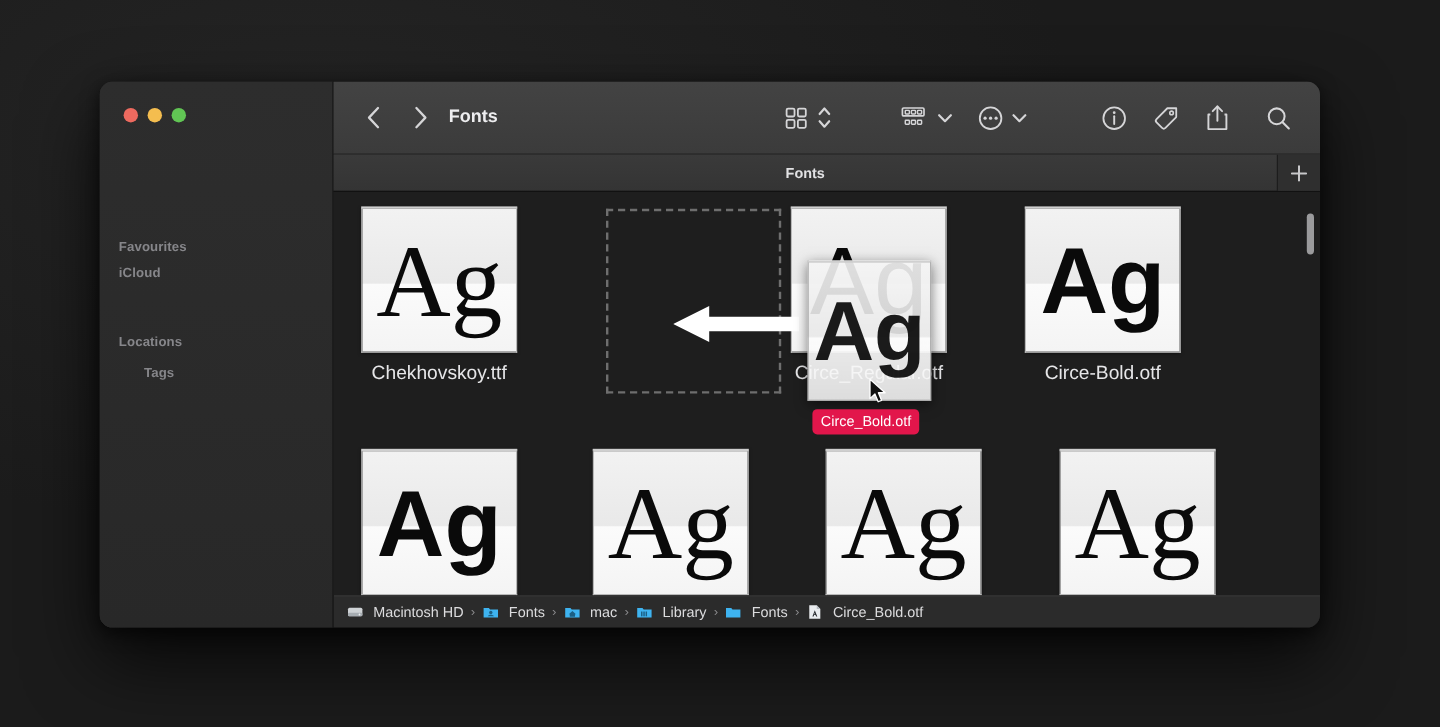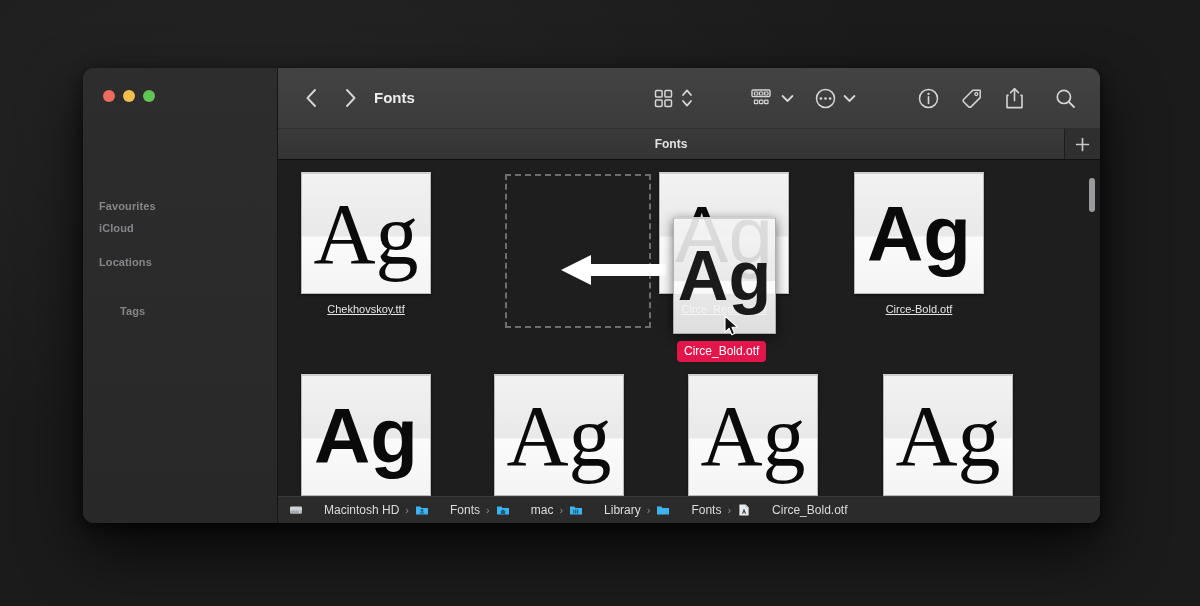--- a/index.html
+++ b/index.html
@@ -45,21 +45,21 @@
   .light.yellow { background: #f4bd4f; }
   .light.green  { background: #61c554; }
 
   .side-group {
     position: absolute; left: 16px;
     font-size: 11px; font-weight: bold;
     color: #86868a; letter-spacing: .1px;
   }
   #side-favourites { top: 132px; }
   #side-icloud     { top: 154px; }
-  #side-locations  { top: 188px; }
+  #side-locations  { top: 211px; }
   #side-tags       { top: 237px; margin-left: 21px; }
 
   
   #content-pane {
     flex: 1 1 auto;
     display: flex; flex-direction: column;
     background: #1e1e1e;
     min-width: 0;
   }
 
@@ -139,23 +139,22 @@
     color: #0a0a0a;
     line-height: .92;
     margin-top: 2px;
     user-select: none;
   }
   .ag-serif { font-family: "Liberation Serif", serif; font-size: 86px; }
   .ag-sans  { font-family: "Liberation Sans", sans-serif; font-size: 78px; font-weight: bold; }
   .ag-sans-lt { font-family: "Liberation Sans", sans-serif; font-size: 80px; }
   .file-label {
     margin-top: 9px;
-    font-size: 11px; color: #e6e6e8;
+    font-size: 16px; color: #e6e6e8;
     white-space: nowrap;
-    text-decoration: underline;
   }
 
   
   #item-chekhovskoy { left: 13px;  top: 12px; }
   #item-circe-reg   { left: 371px; top: 12px; }
   #item-circe-bold  { left: 566px; top: 12px; }
 
   
   #item-r2-a { left: 13px;  top: 214px; }
   #item-r2-b { left: 206px; top: 214px; }
@@ -224,21 +223,21 @@
   
   #pathbar {
     height: 27px; flex: 0 0 27px;
     background: #2b2b2b;
     border-top: 1px solid #3a3a3a;
     display: flex; align-items: center;
     padding-left: 11px;
     gap: 0;
   }
   .crumb {
-    display: flex; align-items: flex-start; gap: 21px;
+    display: flex; align-items: flex-start; gap: 8px;
     font-size: 12px; color: #dcdcde;
     white-space: nowrap;
   }
   .crumb-sep {
     color: #8b8b8d; font-size: 11px;
     padding: 0 6px;
   }
   .crumb-ico { width: 14px; height: 14px; flex: 0 0 14px; }
 </style>
 </head>

